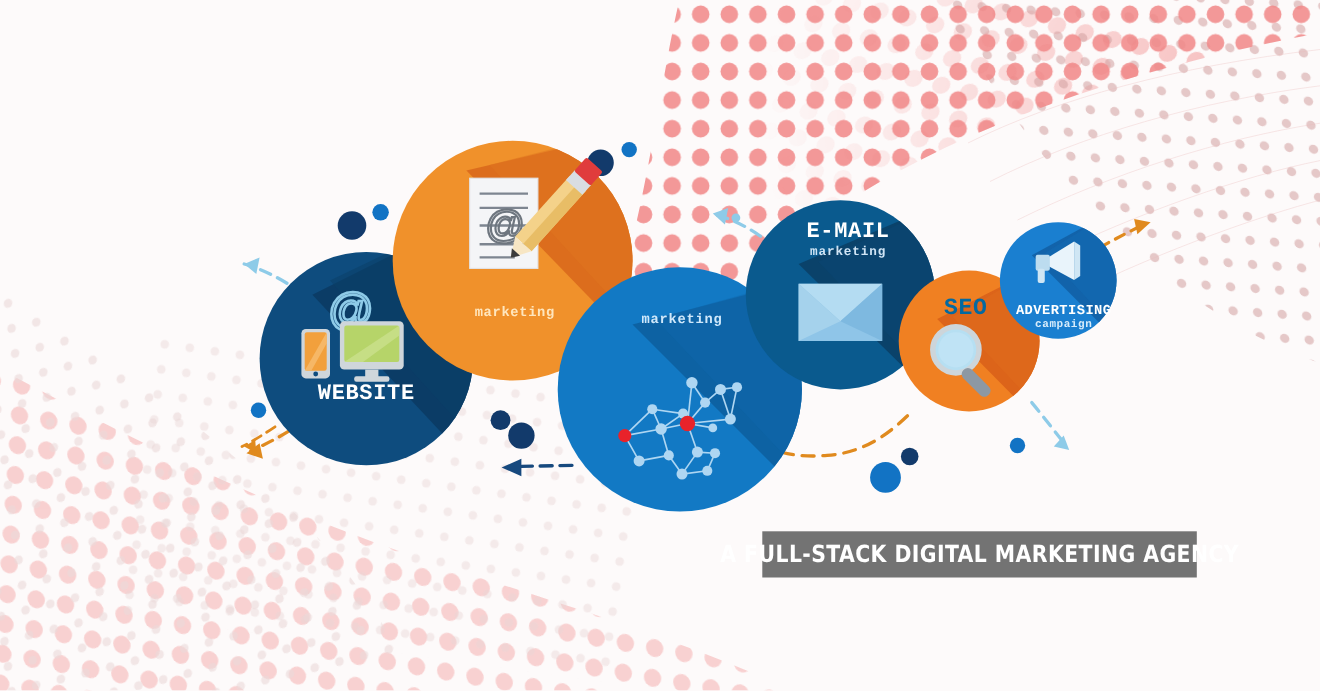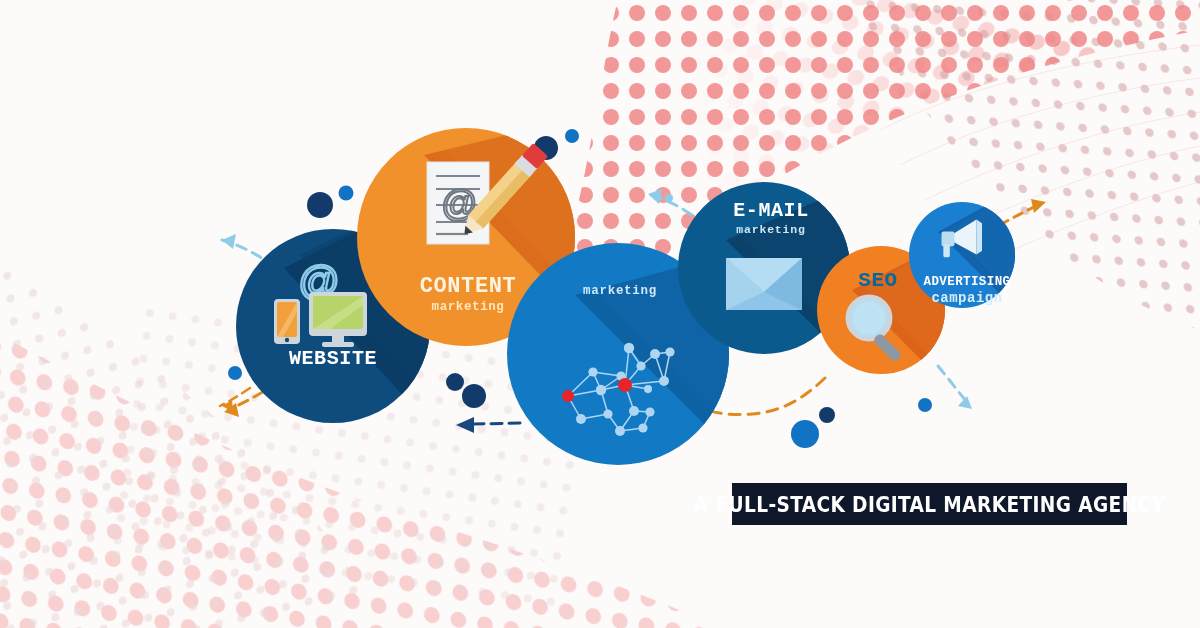--- a/index.html
+++ b/index.html
@@ -22,22 +22,22 @@
     position:absolute; left:0px; top:86px;
     font-family:"Liberation Sans Narrow","DejaVu Sans Condensed","Liberation Sans", sans-serif;
     font-weight:700; font-size:21px; letter-spacing:1.2px; white-space:nowrap;
     transform:scaleX(0.93); transform-origin:left center;
   }
   .logo-text .red { color:#e0262c; }
   .logo-text .dark { color:#2b2b2b; }
 
   
   .tagline {
-    position:absolute; left:732px; top:483px; width:395px; height:42px;
-    background:#0f172a; display:flex; align-items:center; justify-content:center;
+    position:absolute; left:693px; top:483px; width:395px; height:42px;
+    background:#737373; display:flex; align-items:center; justify-content:center;
   }
   .tagline span {
     color:#ffffff;
     font-family:"Liberation Sans Narrow","DejaVu Sans Condensed","Liberation Sans", sans-serif;
     font-weight:700; font-size:21.5px; letter-spacing:0.4px; white-space:nowrap;
     transform:scaleX(0.96);
   }
 
   
   .cluster { position:absolute; left:0; top:0; width:1200px; height:628px; }
@@ -58,21 +58,21 @@
   #lb-social  { left:513px; top:282px; width:214px; }
   #lb-social  .t1 { font-size:22px; }
   #lb-social  .t2 { font-size:12.5px; color:#cfe8fb; letter-spacing:0.7px; margin-top:2px; }
   #lb-email   { left:680px; top:200px; width:182px; }
   #lb-email   .t1 { font-size:20px; }
   #lb-email   .t2 { font-size:11.5px; color:#cfe4f5; letter-spacing:0.8px; margin-top:2px; }
   #lb-seo     { left:823px; top:270px; width:110px; }
   #lb-seo     .t1 { font-size:21px; color:#0369a1; }
   #lb-adv     { left:900px; top:276px; width:134px; }
   #lb-adv     .t1 { font-size:12.5px; letter-spacing:0.4px; }
-  #lb-adv     .t2 { font-size:14px; color:#d7ecfb; letter-spacing:0.5px; margin-top:1px; }
+  #lb-adv     .t2 { font-size:10px; color:#d7ecfb; letter-spacing:0.5px; margin-top:1px; }
 </style>
 </head>
 <body>
 
 <div id="stage">
 
   <svg class="bg-svg" viewBox="0 0 1200 628" preserveAspectRatio="none">
     <defs>
       <radialGradient id="gFadeTR" cx="0.95" cy="0.05" r="0.85">
         <stop offset="0%" stop-color="#ffffff" stop-opacity="1"></stop>
@@ -411,21 +411,20 @@
         <polygon points="44,6 50,10 50,40 44,44" fill="#cfe6f4"></polygon>
       </g>
     </g>
   </svg>
 
   <div class="bubble-label" id="lb-website">
     <span class="t1">WEBSITE</span>
   </div>
 
   <div class="bubble-label" id="lb-content">
-    <span class="t1">CONTENT</span>
     <span class="t2">marketing</span>
   </div>
 
   <div class="bubble-label" id="lb-social">
     <span class="t2">marketing</span>
   </div>
 
   <div class="bubble-label" id="lb-email">
     <span class="t1">E-MAIL</span>
     <span class="t2">marketing</span>

